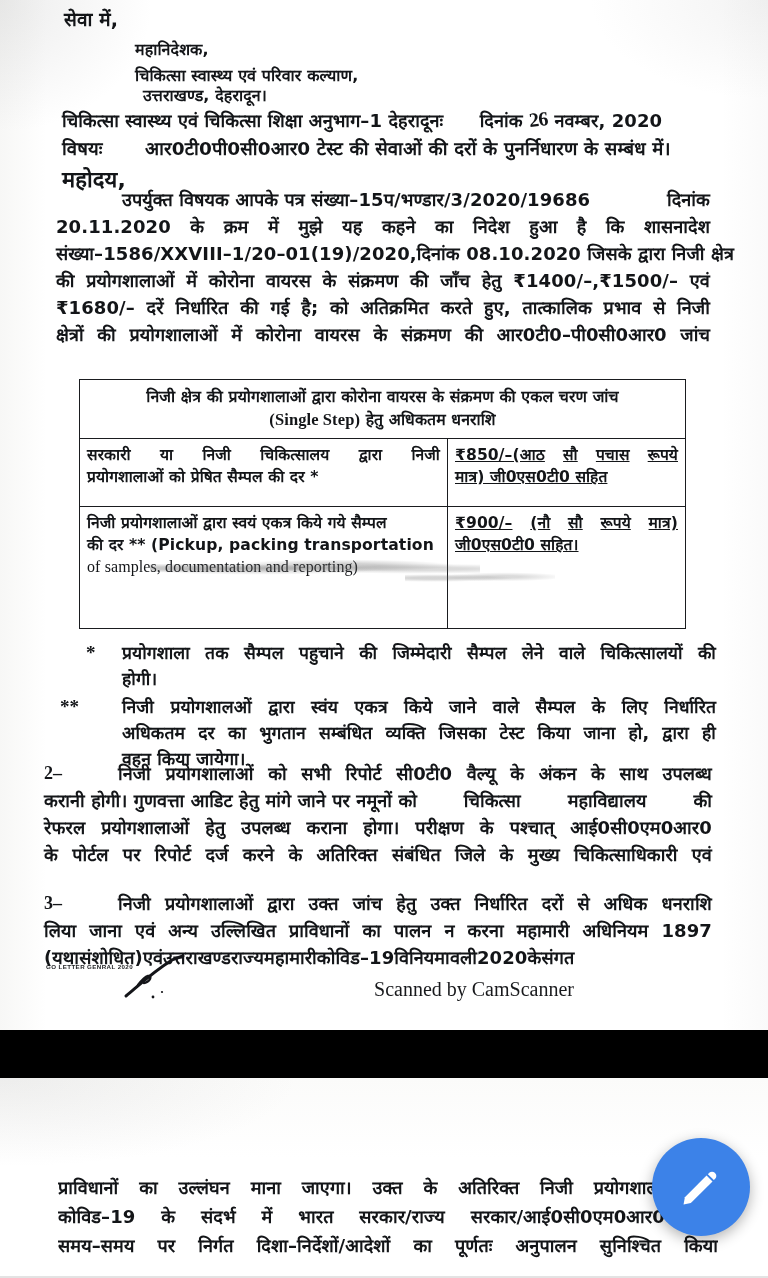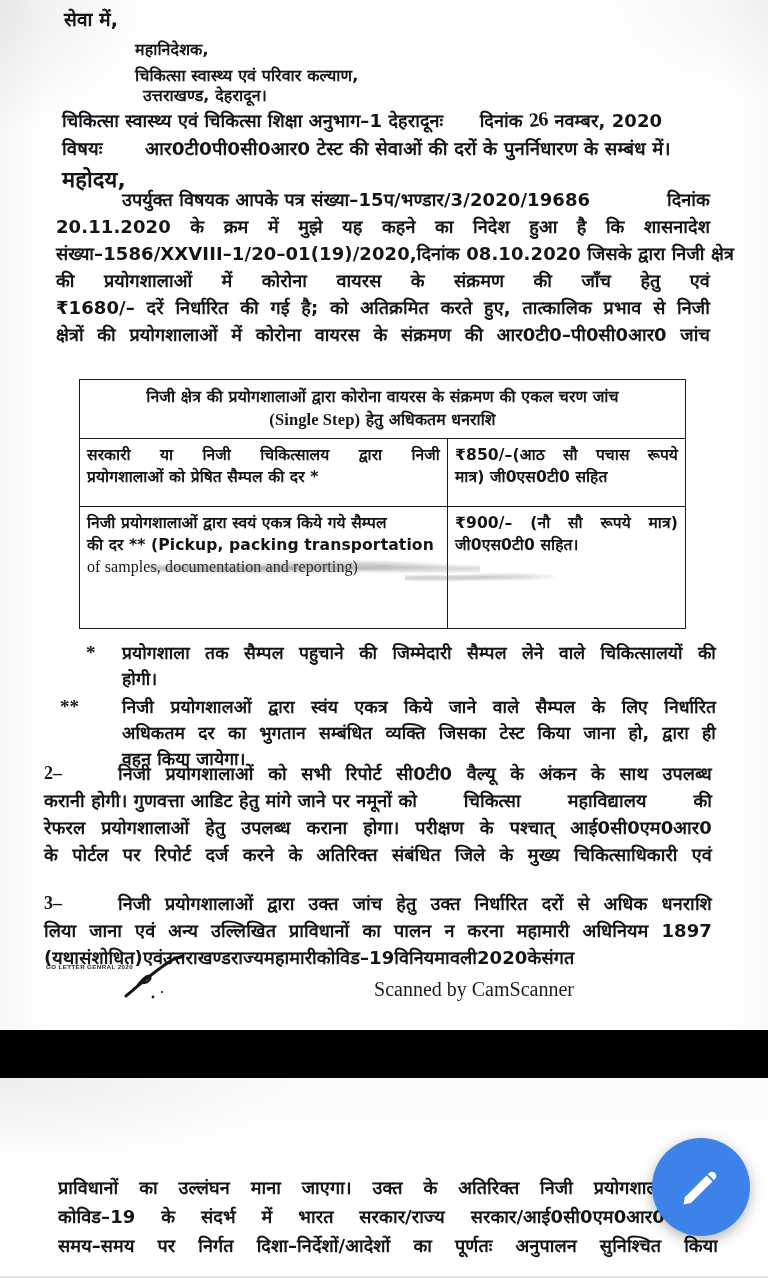--- a/index.html
+++ b/index.html
@@ -163,21 +163,21 @@
     line-height: 22px;
   }
   #rate-table td.head-cell {
     text-align: center;
     border-bottom: 1.4px solid #1a1c1f;
     padding: 5px 10px 7px 10px;
     font-size: 15.8px;
     line-height: 23px;
   }
   .col-desc { width: 330px; }
-  .col-amt  { width: 219px; }
+  .col-amt  { width: 219px; text-decoration: underline; }
   .row-1 td { height: 56px; }
   .row-2 td { height: 110px; }
   .tjust {
     display: flex;
     justify-content: space-between;
     white-space: nowrap;
   }
   .tjust.nat { justify-content: flex-start; }
   .en-inline {
     font-family: "Liberation Serif", "DejaVu Serif", serif;
@@ -429,20 +429,21 @@
             <span>की</span>
             <span>प्रयोगशालाओं</span>
             <span>में</span>
             <span>कोरोना</span>
             <span>वायरस</span>
             <span>के</span>
             <span>संक्रमण</span>
             <span>की</span>
             <span>जाँच</span>
             <span>हेतु</span>
+            <span>₹1400/–,₹1500/–</span>
             <span>एवं</span>
           </div>
           <div class="jline">
             <span>₹1680/–</span>
             <span>दरें</span>
             <span>निर्धारित</span>
             <span>की</span>
             <span>गई</span>
             <span>है;</span>
             <span>को</span>

